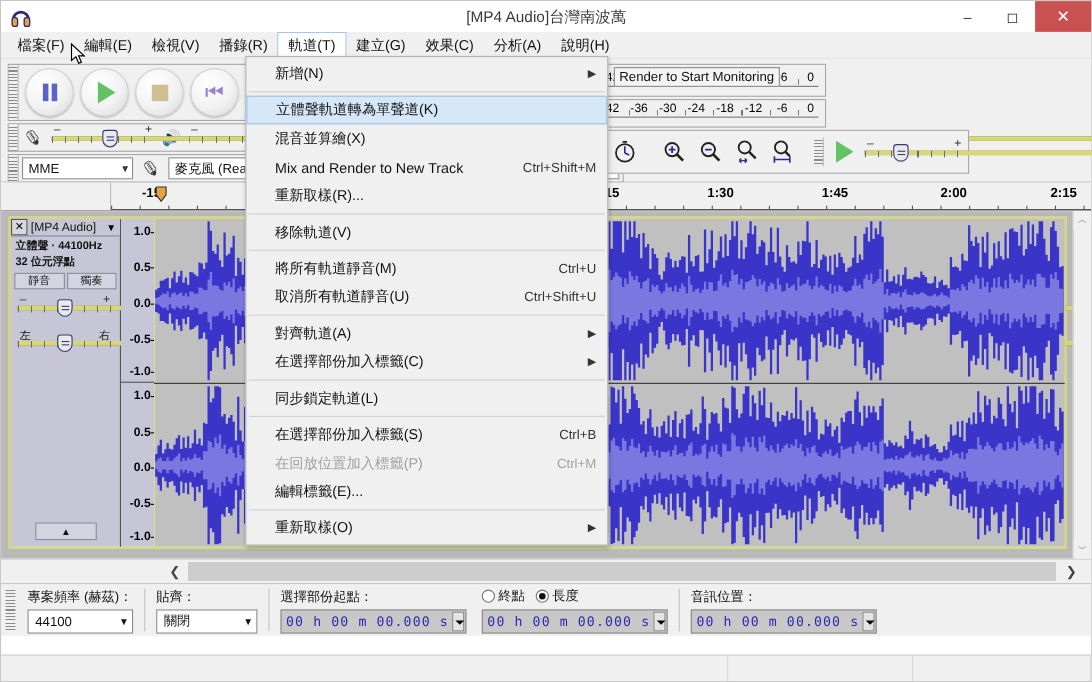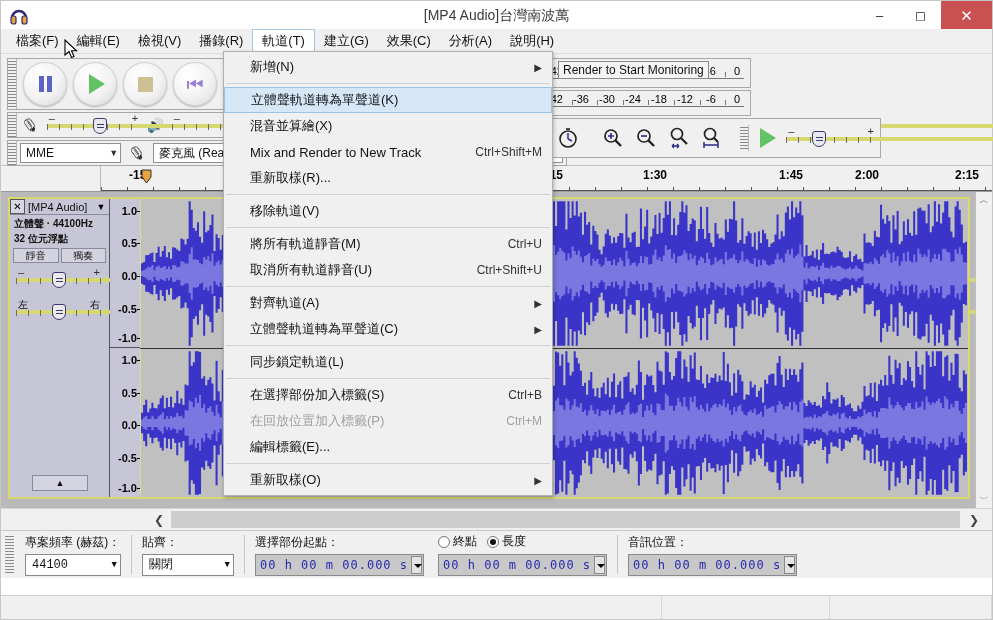--- a/index.html
+++ b/index.html
@@ -167,21 +167,21 @@
 
   
   .selbar { position:relative; height:48px; background:#f0f0f0;
             border-top:1px solid #c8c8c8; display:flex; align-items:stretch;}
   .sb-grip{width:9px;background:repeating-linear-gradient(to bottom,#f0f0f0 0,#f0f0f0 2px,#8a8a8a 2px,#8a8a8a 3px);
            margin:3px 4px 3px 4px;}
   .sb-group { display:flex; flex-direction:column; justify-content:center;
               padding:0 7px; }
   .sb-label { font-size:12px; color:#111; margin-bottom:3px; white-space:nowrap;}
   .sb-sel { height:22px; border:1px solid #8a8a8a; background:#fff; font-size:12px;
-            display:flex; align-items:center; padding:0 3px 0 6px; color:#111;font-family:Liberation Mono, monospace; }
+            display:flex; align-items:center; padding:0 3px 0 6px; color:#111; }
   .sb-sel .caret{margin-left:auto;padding-left:10px;font-size:9px;}
   .sb-vsep { width:1px; background:#c4c4c4; margin:4px 3px; }
   .tfield { height:22px; border:1px solid #8a8a8a; background:#c8c8c8;
             display:flex; align-items:center; padding:0 1px 0 4px;
             font-family:"DejaVu Sans Mono","Liberation Mono",monospace;
             font-size:12px; color:#2a2ab0; letter-spacing:1px; white-space:nowrap;}
   .tfield .sp { position:relative; width:11px; height:18px; margin-left:3px;
                 border:1px solid #8a8a8a; background:#e4e4e4;}
   .tfield .sp:after{content:"";position:absolute;left:2px;top:7px;border-left:4px solid transparent;
      border-right:4px solid transparent;border-top:4px solid #000;}
@@ -438,21 +438,21 @@
           <div class="r-tick" style="left: 754px; height: 4px;"></div>
           <div class="r-tick" style="left: 780px; height: 4px;"></div>
           <div class="r-tick" style="left: 806px; height: 4px;"></div>
           <div class="r-tick" style="left: 832px; height: 4px;"></div>
           <div class="r-tick" style="left: 858px; height: 4px;"></div>
           <div class="r-tick" style="left: 884px; height: 4px;"></div>
         </div>
       <div class="r-label" style="left:30px">-15</div>
       <div class="r-label" style="left:440px">1:15</div>
       <div class="r-label" style="left:544px">1:30</div>
-      <div class="r-label" style="left:680px">1:45</div>
+      <div class="r-label" style="left:648px">1:45</div>
       <div class="r-label" style="left:756px">2:00</div>
       <div class="r-label" style="left:856px">2:15</div>
 
       <svg class="playhead" viewBox="0 0 11 15">
         <path d="M1 1 L10 1 L10 8 L5.5 14 L1 8 Z" fill="#e8a33d" stroke="#333" stroke-width="1"></path>
       </svg>
     </div>
   </div>
 
   <div class="trackarea">
@@ -632,21 +632,21 @@
       <div class="mrow">
         <span>取消所有軌道靜音(U)</span>
         <span class="accel">Ctrl+Shift+U</span>
       </div>
       <div class="msep"></div>
       <div class="mrow">
         <span>對齊軌道(A)</span>
         <span class="arrow">▶</span>
       </div>
       <div class="mrow">
-        <span>立體聲軌道轉為單聲道(C)</span>
+        <span>在選擇部份加入標籤(C)</span>
         <span class="arrow">▶</span>
       </div>
       <div class="msep"></div>
       <div class="mrow">
         <span>同步鎖定軌道(L)</span>
       </div>
       <div class="msep"></div>
       <div class="mrow">
         <span>在選擇部份加入標籤(S)</span>
         <span class="accel">Ctrl+B</span>

